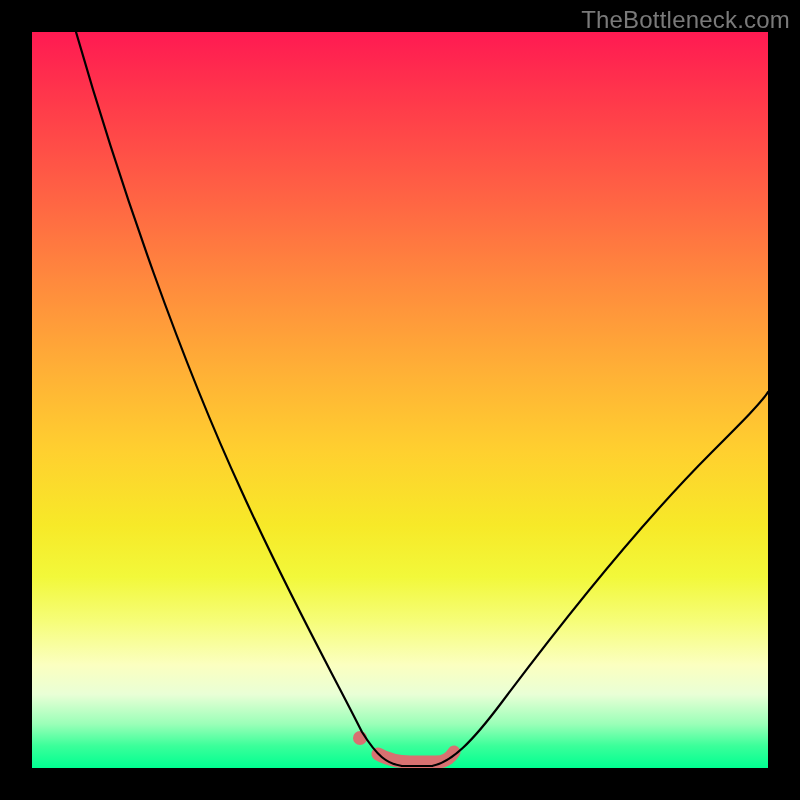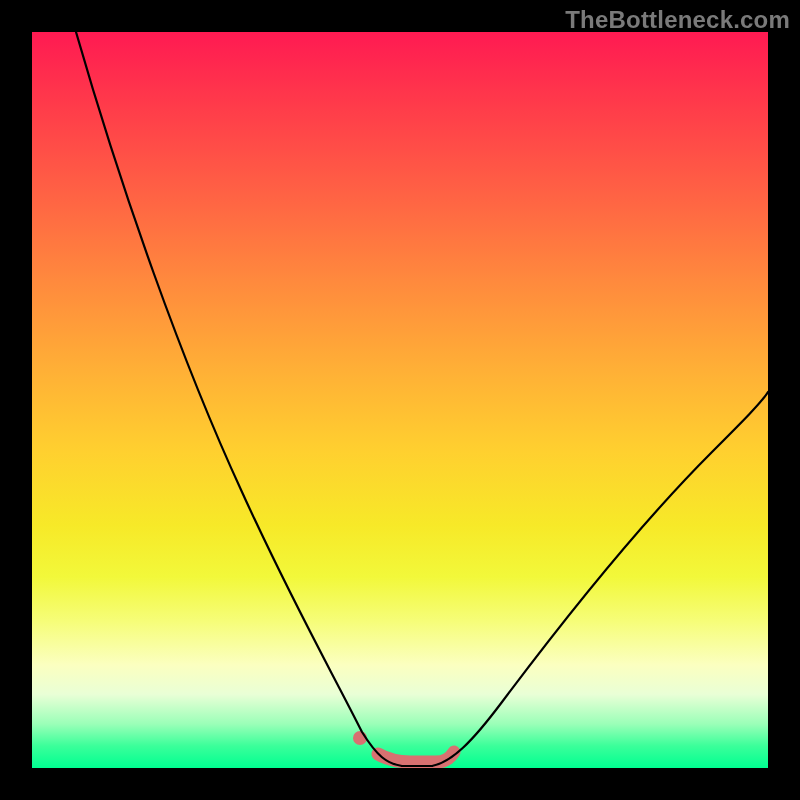--- a/index.html
+++ b/index.html
@@ -41,21 +41,21 @@
       #3bff9a 97%,
       #00ff91 100%
     );
   }
   .watermark {
     position: absolute;
     top: 6px;
     right: 10px;
     color: #7a7a7a;
     font-size: 24px;
-    font-weight: 700;
+    font-weight: 400;
     letter-spacing: 0.2px;
     user-select: none;
   }
   svg.curves {
     position: absolute;
     left: 0;
     top: 0;
     width: 736px;
     height: 736px;
   }

